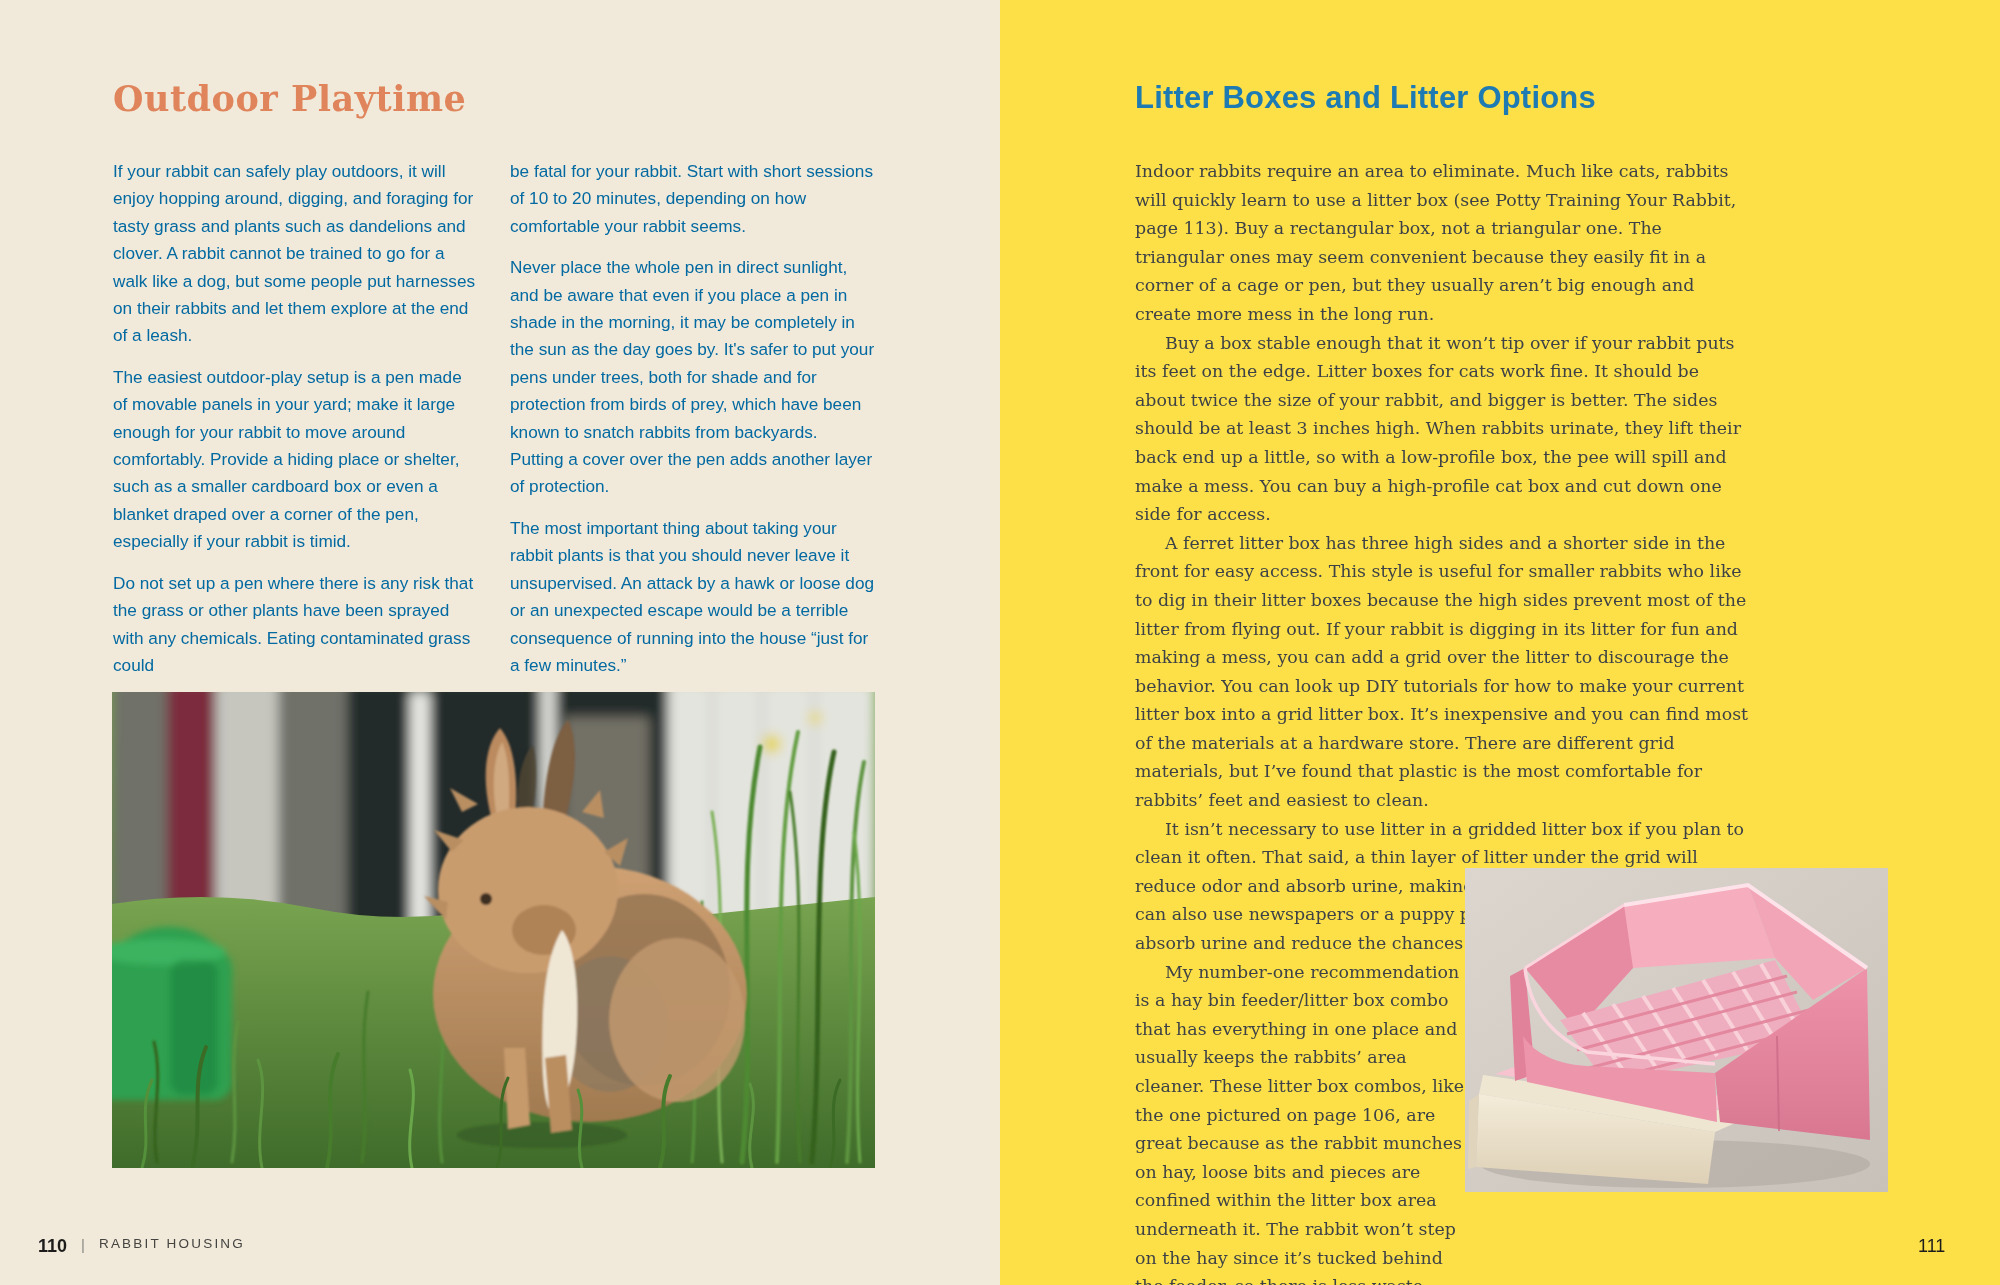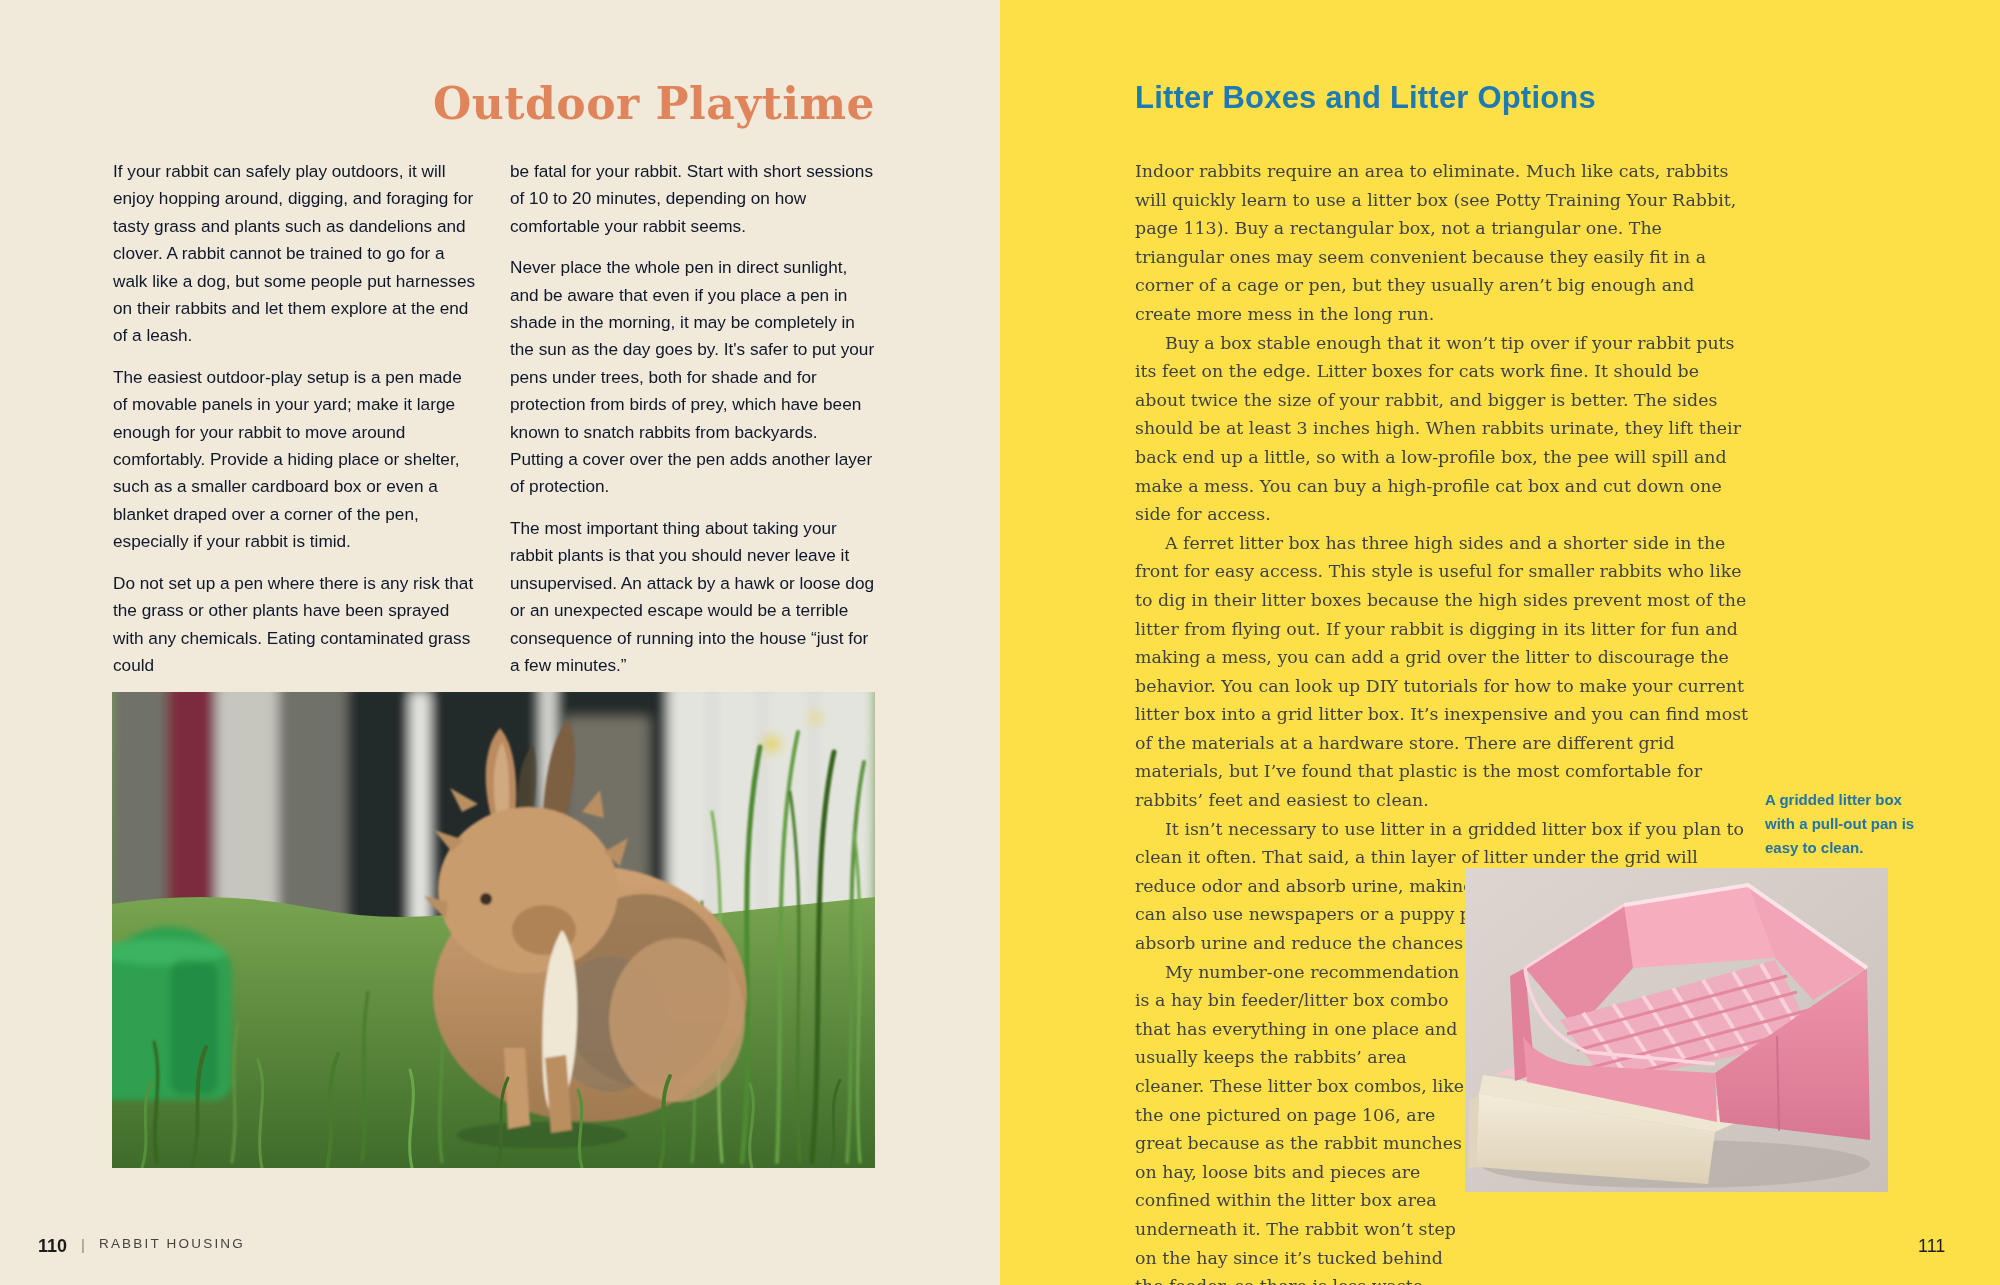--- a/index.html
+++ b/index.html
@@ -8,32 +8,32 @@
 
   .spread { display:flex; width:2000px; height:1285px; }
 
   
   .page-left {
     position:relative; width:1000px; height:1285px;
     background:#F1EADB;
   }
   .lp-heading {
     position:absolute; top:78px; left:113px; width:762px;
-    text-align:right;
+    text-align:left;
     font-family:"DejaVu Serif", serif;
-    font-weight:700; font-size:44px; letter-spacing:0.5px;
+    font-weight:700; font-size:35px; letter-spacing:0.5px;
     color:#E0855B;
   }
   .lp-columns {
     position:absolute; top:158px; left:113px; width:762px;
     display:flex; gap:32px;
   }
   .lp-col { width:365px; }
   .lp-col p {
-    font-size:17.2px; line-height:27.4px; color:#0f172a;
+    font-size:17.2px; line-height:27.4px; color:#0369a1;
     margin-bottom:14px;
   }
   .photo-frame { position:absolute; overflow:hidden; }
   #rabbit-photo { top:692px; left:112px; width:763px; height:476px; }
   .lp-footer {
     position:absolute; top:1236px; left:38px;
     display:flex; gap:14px;
   }
   .lp-footer .pagenum { font-weight:700; font-size:18px; color:#1d1c1a; }
   .lp-footer .sep { color:#8a8a84; font-size:15px; font-weight:300; }
@@ -211,21 +211,20 @@
     <h1 class="rp-heading">Litter Boxes and Litter Options</h1>
 
     <div class="rp-body">
       <p class="first">Indoor rabbits require an area to eliminate. Much like cats, rabbits will quickly learn to use a litter box (see Potty Training Your Rabbit, page 113). Buy a rectangular box, not a triangular one. The triangular ones may seem convenient because they easily fit in a corner of a cage or pen, but they usually aren’t big enough and create more mess in the long run.</p>
       <p>Buy a box stable enough that it won’t tip over if your rabbit puts its feet on the edge. Litter boxes for cats work fine. It should be about twice the size of your rabbit, and bigger is better. The sides should be at least 3 inches high. When rabbits urinate, they lift their back end up a little, so with a low-profile box, the pee will spill and make a mess. You can buy a high-profile cat box and cut down one side for access.</p>
       <p>A ferret litter box has three high sides and a shorter side in the front for easy access. This style is useful for smaller rabbits who like to dig in their litter boxes because the high sides prevent most of the litter from flying out. If your rabbit is digging in its litter for fun and making a mess, you can add a grid over the litter to discourage the behavior. You can look up DIY tutorials for how to make your current litter box into a grid litter box. It’s inexpensive and you can find most of the materials at a hardware store. There are different grid materials, but I’ve found that plastic is the most comfortable for rabbits’ feet and easiest to clean.</p>
       <p>It isn’t necessary to use litter in a gridded litter box if you plan to clean it often. That said, a thin layer of litter under the grid will reduce odor and absorb urine, making the box easier to clean. You can also use newspapers or a puppy pee pad on the pullout tray to absorb urine and reduce the chances of spills as you’re emptying it.</p>
       <p class="narrow">My number-one recommendation is a hay bin feeder/litter box combo that has everything in one place and usually keeps the rabbits’ area cleaner. These litter box combos, like the one pictured on page 106, are great because as the rabbit munches on hay, loose bits and pieces are confined within the litter box area underneath it. The rabbit won’t step on the hay since it’s tucked behind the feeder, so there is less waste.</p>
     </div>
 
-    <div class="rp-caption">A gridded litter box with a pull-out pan is easy to clean.</div>
 
     <div class="photo-frame" id="litterbox-photo">
       <svg width="423" height="324" viewBox="0 0 423 324" xmlns="http://www.w3.org/2000/svg">
         <defs>
           <linearGradient id="bgG" x1="0" y1="0" x2="1" y2="1">
             <stop offset="0" stop-color="#dcd6cf"></stop>
             <stop offset="0.5" stop-color="#d2ccc5"></stop>
             <stop offset="1" stop-color="#c7c1ba"></stop>
           </linearGradient>
           <linearGradient id="pinkFace" x1="0" y1="0" x2="0" y2="1">

